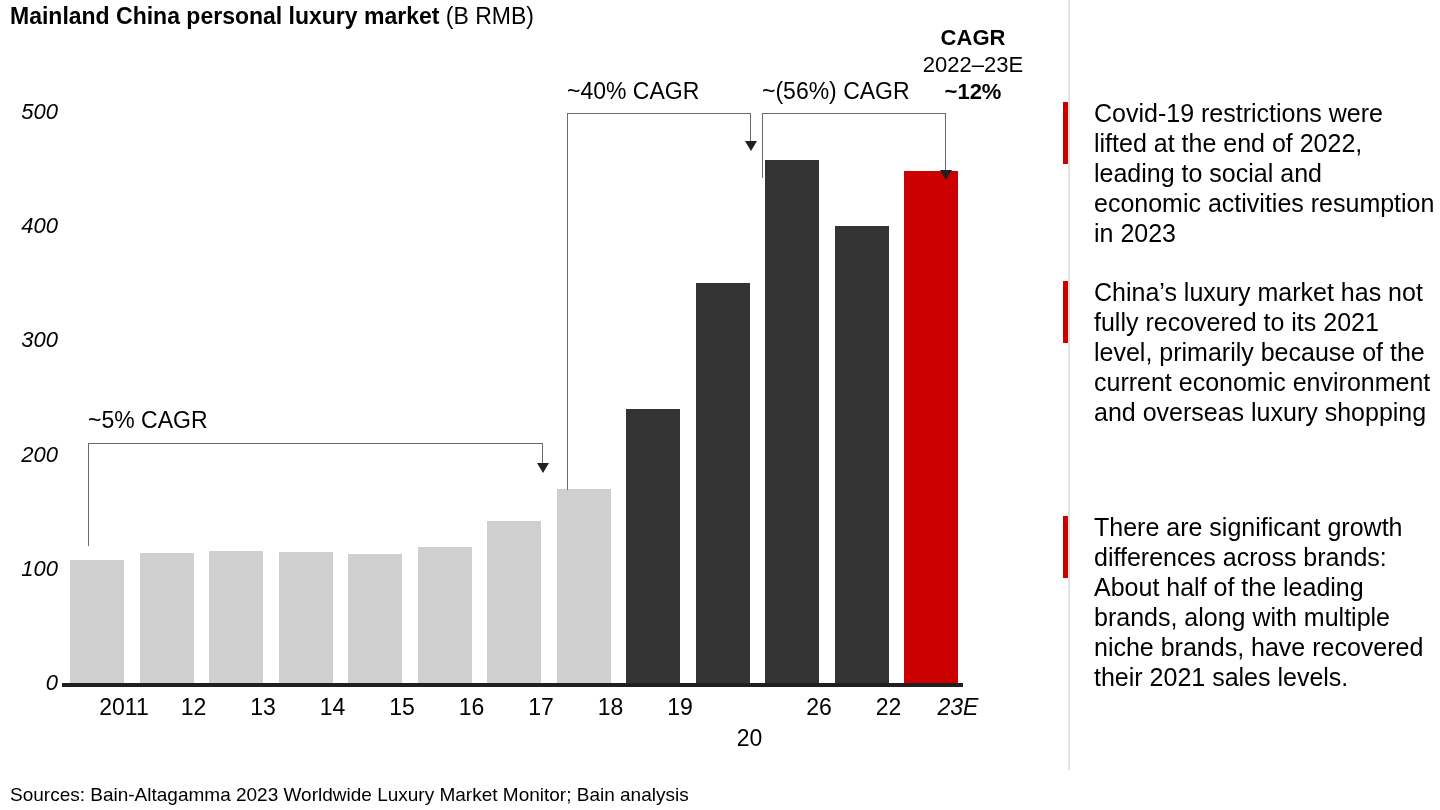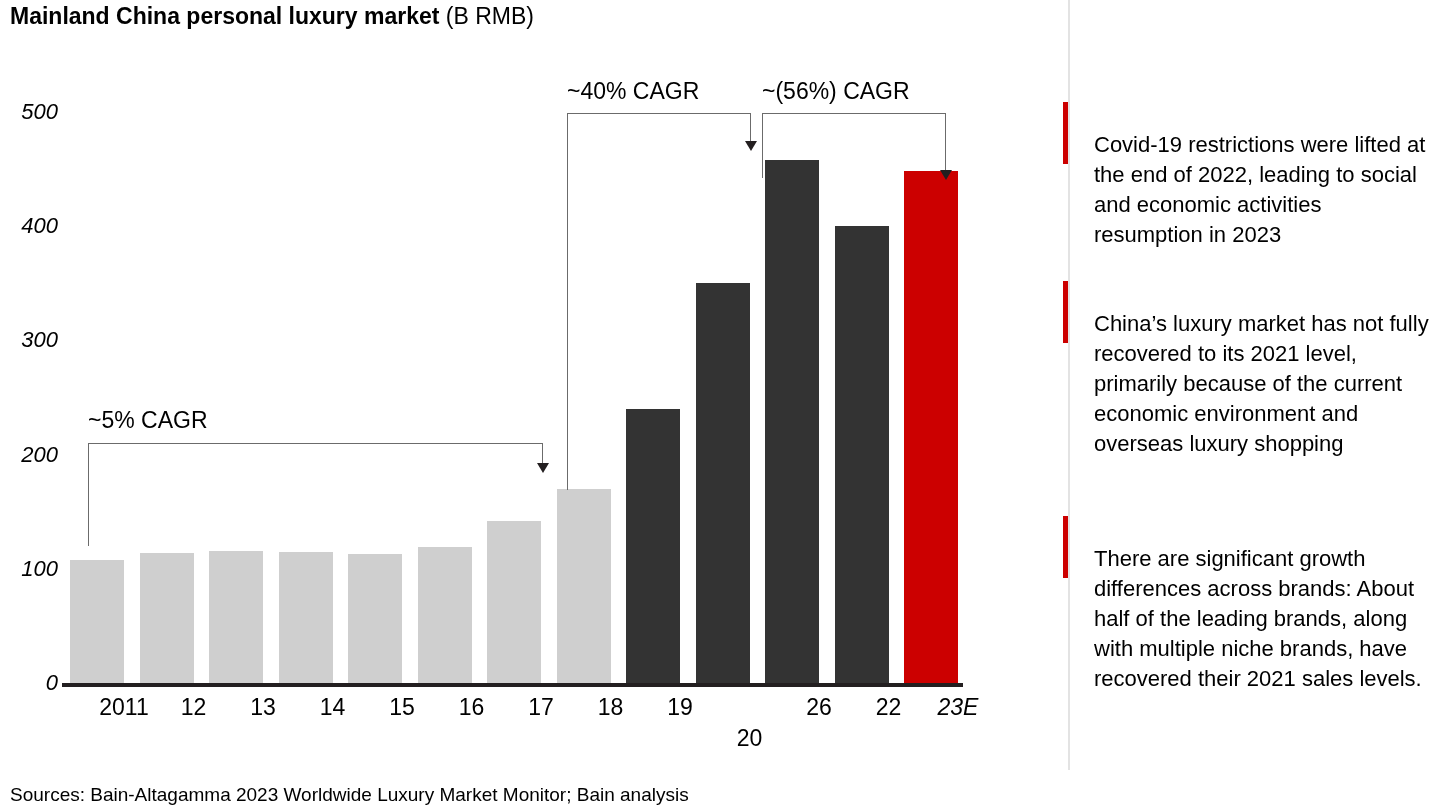--- a/index.html
+++ b/index.html
@@ -157,23 +157,22 @@
   }
   .callout .accent {
     position: absolute;
     left: 0;
     top: 4px;
     width: 5px;
     background: #cc0000;
   }
   .callout .ctext {
     margin-left: 31px;
-    font-size: 22px;
+    font-size: 25px;
     line-height: 30px;
-    margin-top: 32px;
   }
 
   
   #source {
     position: absolute;
     left: 10px;
     top: 783px;
     font-size: 19px;
     line-height: 24px;
     white-space: nowrap;
@@ -244,20 +243,25 @@
       </div>
       <div class="bracket" style="left: 762px; top: 113px; width: 183px;">
         <div class="hline" style="width: 183px;"></div>
         <div class="leg-left" style="height: 65px;"></div>
         <div class="leg-right" style="left: 183px; height: 57px;"></div>
         <div class="arrowhead" style="left: 177.5px; top: 57px;"></div>
         <div class="blabel" style="top: -35px; left: 0px; width: 183px;">~(56%) CAGR</div>
       </div>
     </div>
 
+  <div id="cagr-head">
+    <div class="b">CAGR</div>
+    <div>2022–23E</div>
+    <div class="b">~12%</div>
+  </div>
 </div>
 
 <div id="divider"></div>
 
 <div id="callouts">
     <div class="callout" style="top: 98px;">
       <div class="accent" style="height: 62px;"></div>
       <div class="ctext">Covid-19 restrictions were lifted at the end of 2022, leading to social and economic activities resumption in 2023</div>
     </div>
     <div class="callout" style="top: 277px;">

